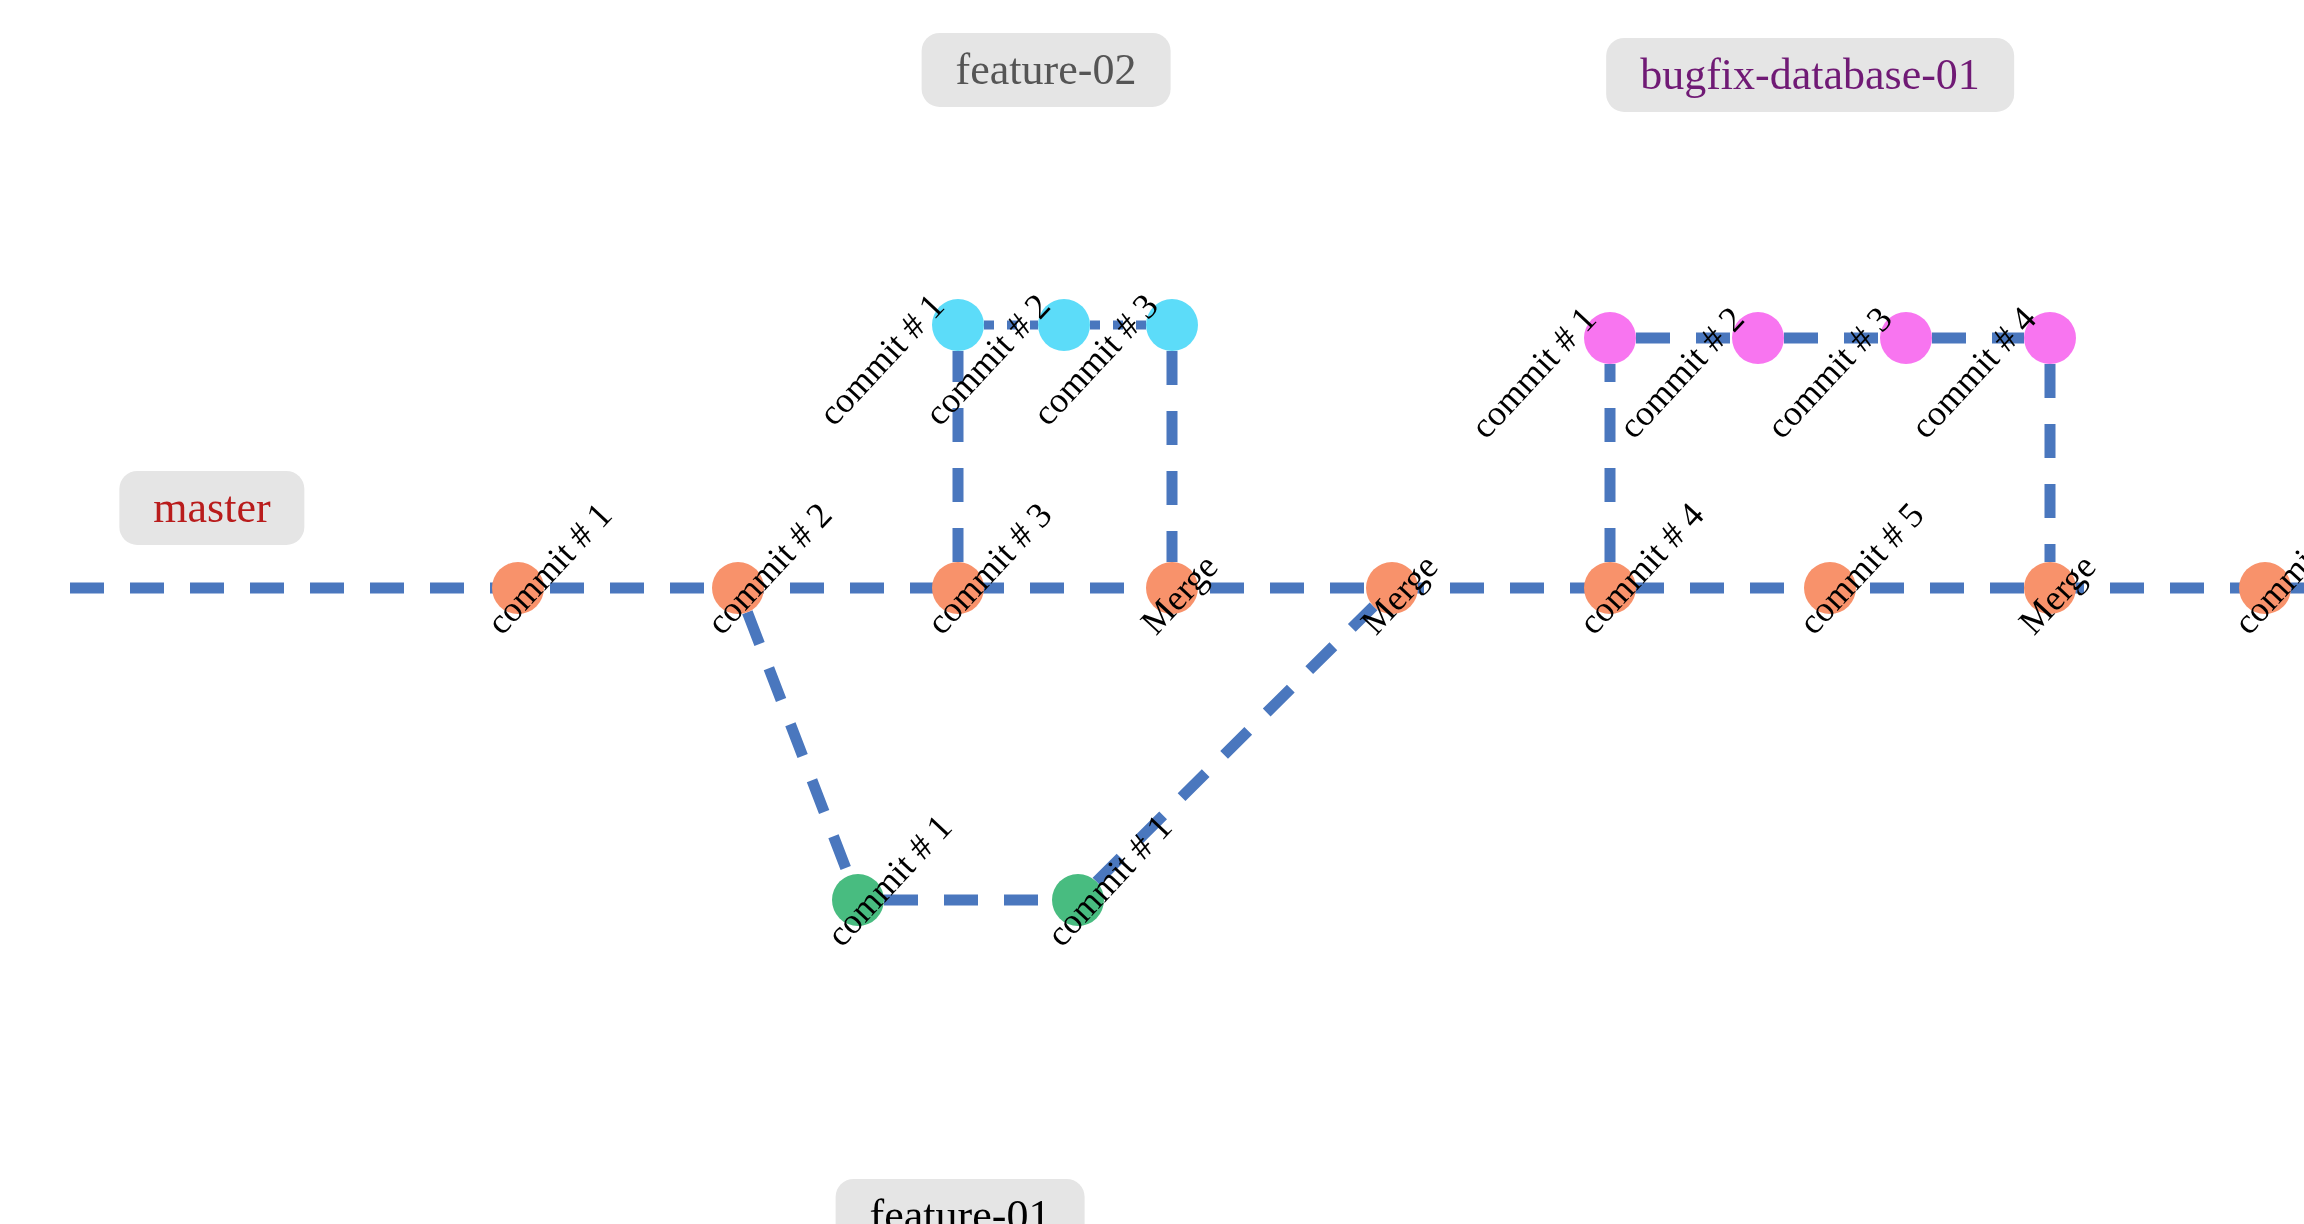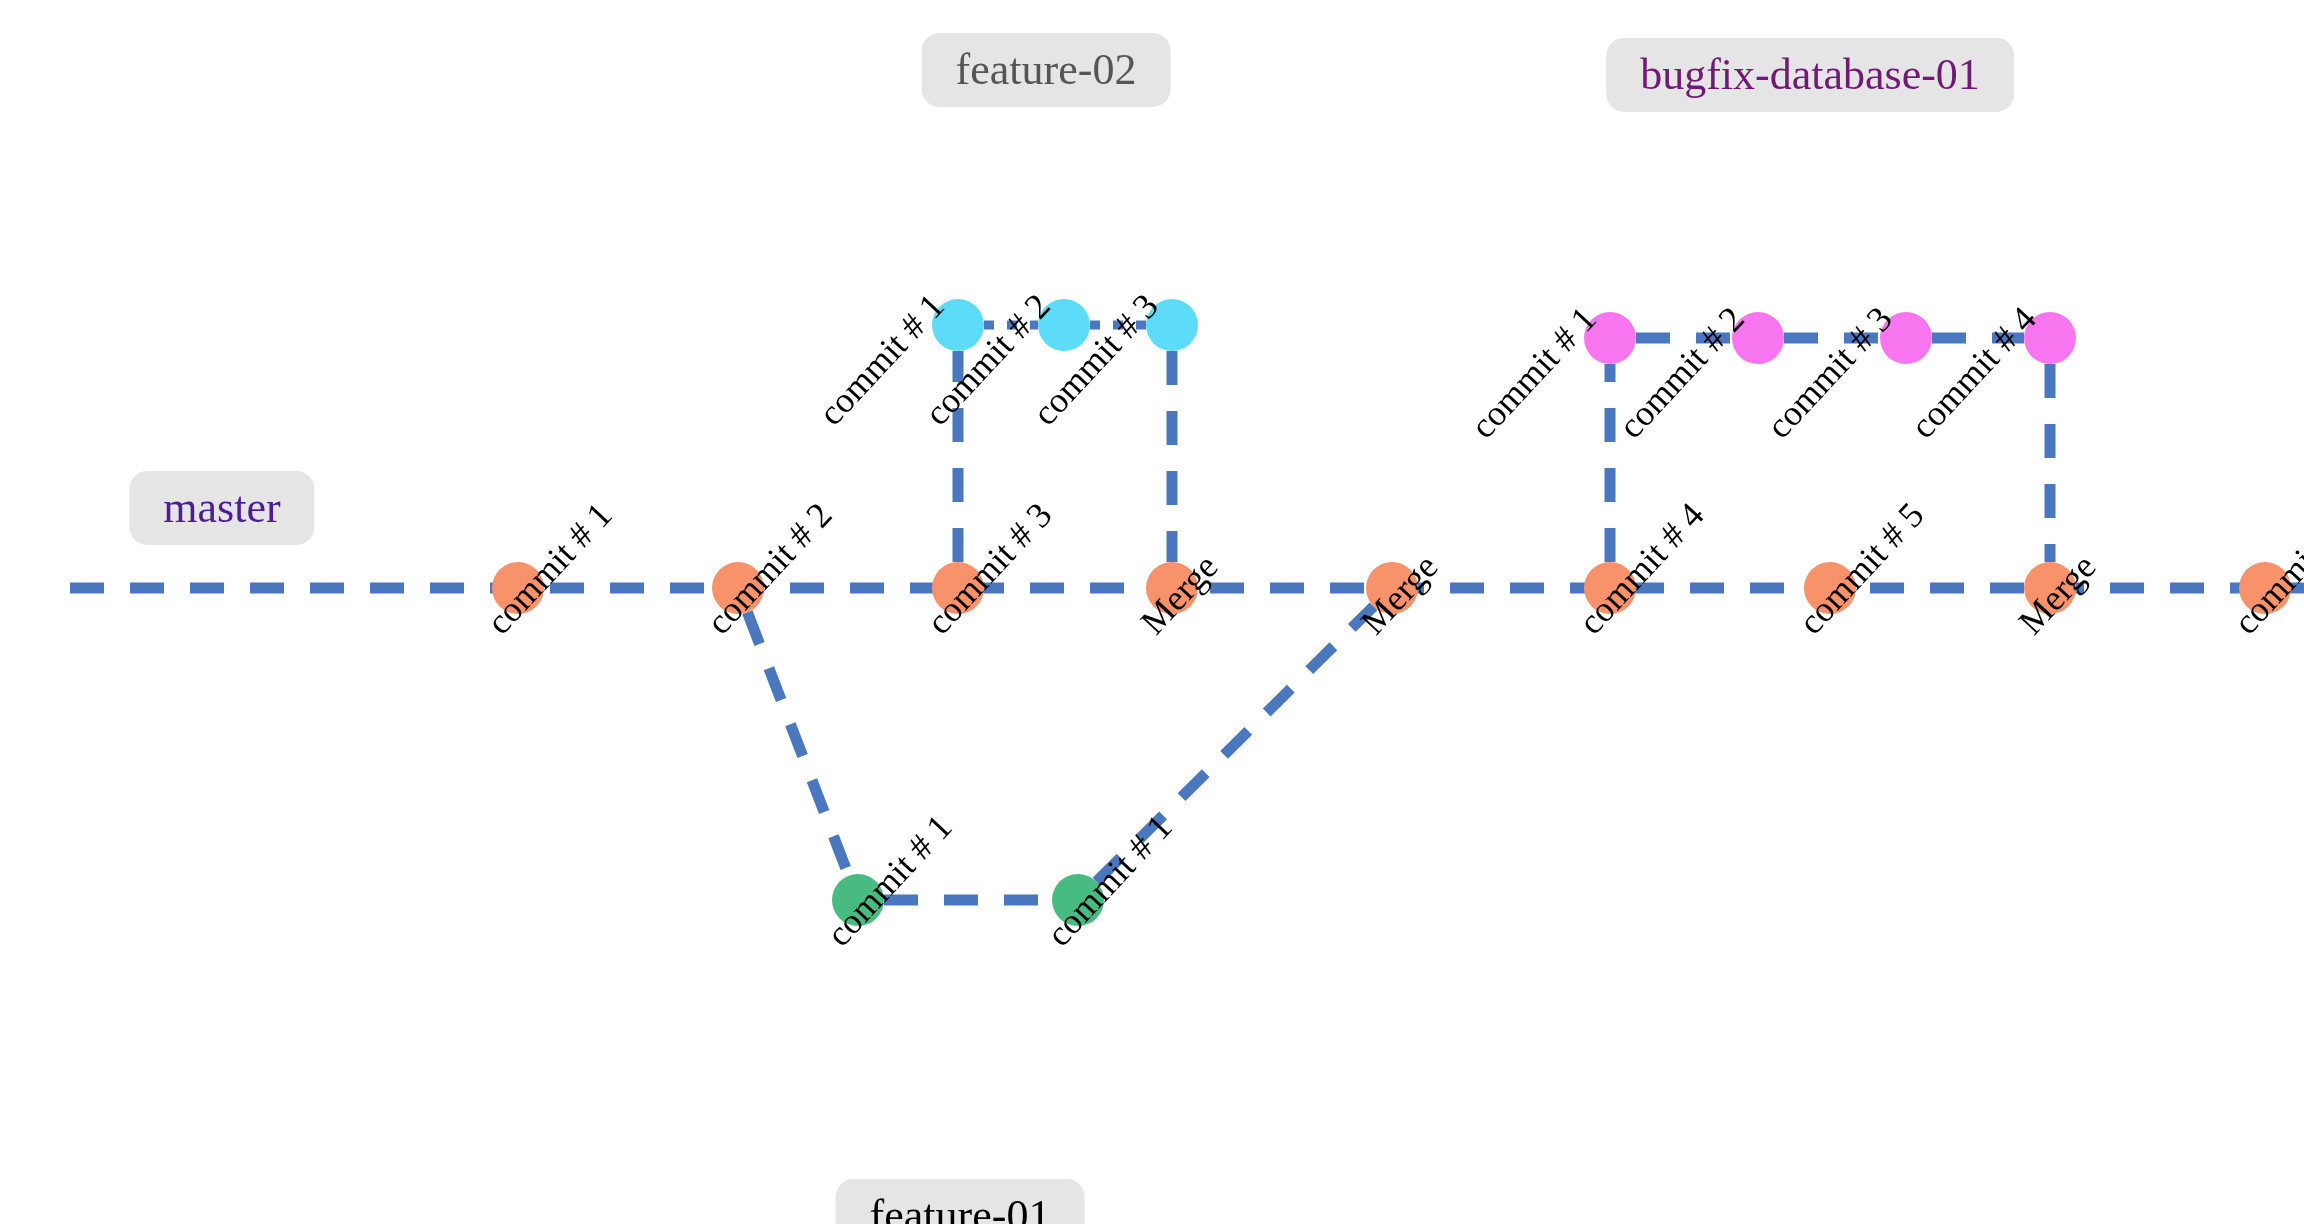--- a/index.html
+++ b/index.html
@@ -112,19 +112,19 @@
       <div class="commit-label above" style="left: 1030px; top: 287px; bottom: auto; transform-origin: left top; transform: rotate(-47deg) translate(-100%, 0px);">commit # 2</div>
       <div class="commit-label above" style="left: 1138px; top: 287px; bottom: auto; transform-origin: left top; transform: rotate(-47deg) translate(-100%, 0px);">commit # 3</div>
       <div class="commit-label above" style="left: 1576px; top: 300px; bottom: auto; transform-origin: left top; transform: rotate(-47deg) translate(-100%, 0px);">commit # 1</div>
       <div class="commit-label above" style="left: 1724px; top: 300px; bottom: auto; transform-origin: left top; transform: rotate(-47deg) translate(-100%, 0px);">commit # 2</div>
       <div class="commit-label above" style="left: 1872px; top: 300px; bottom: auto; transform-origin: left top; transform: rotate(-47deg) translate(-100%, 0px);">commit # 3</div>
       <div class="commit-label above" style="left: 2016px; top: 300px; bottom: auto; transform-origin: left top; transform: rotate(-47deg) translate(-100%, 0px);">commit # 4</div>
       <div class="commit-label below" style="left: 820px; top: 928px;">commit # 1</div>
       <div class="commit-label below" style="left: 1040px; top: 928px;">commit # 1</div>
     </div>
   <div id="chips-layer">
-      <div class="branch-chip" style="left: 222px; top: 508px; background: rgb(229, 229, 229); color: #4c1d95; font-family: Liberation Serif, serif;">master</div>
+      <div class="branch-chip" style="left: 212px; top: 508px; background: rgb(229, 229, 229); color: #b91c1c; font-family: Liberation Serif, serif;">master</div>
       <div class="branch-chip" style="left: 1046px; top: 70px; background: rgb(229, 229, 229); color: rgb(85, 85, 85);">feature-02</div>
       <div class="branch-chip" style="left: 1810px; top: 75px; background: rgb(229, 229, 229); color: #701a75;">bugfix-database-01</div>
       <div class="branch-chip" style="left: 960px; top: 1168px; background: rgb(229, 229, 229); color: #000000; margin-top: 48px;">feature-01</div>
     </div>
 
 </div>
 
 </body></html>

